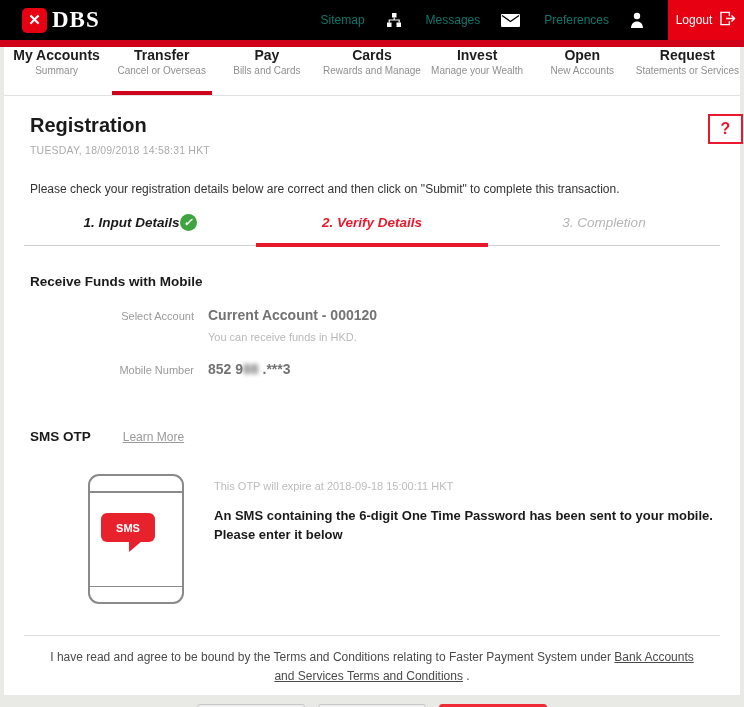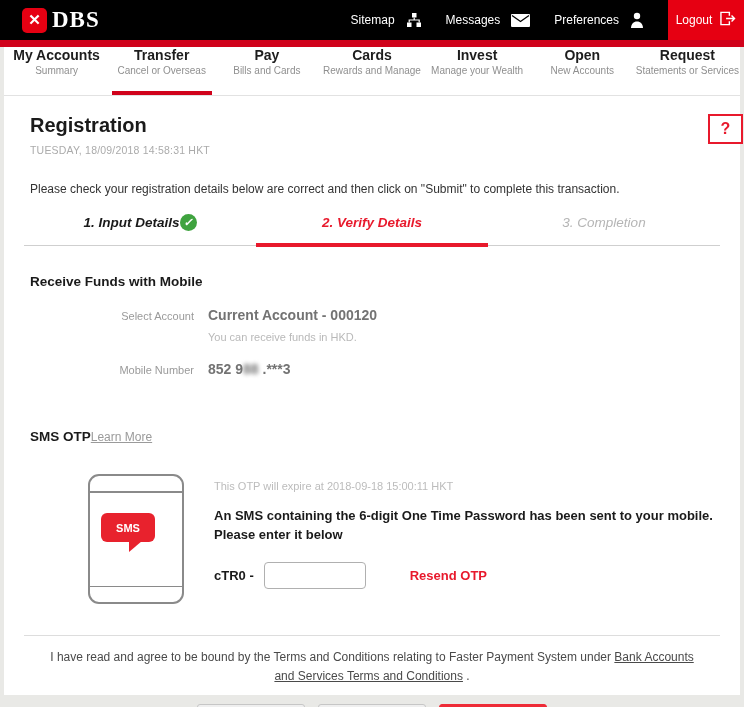--- a/index.html
+++ b/index.html
@@ -17,21 +17,21 @@
     display: flex; align-items: center;
   }
   .logo { display: flex; align-items: center; margin-left: 22px; gap: 5px; }
   .logo-mark {
     width: 25px; height: 25px; background: #e60012; border-radius: 5px;
     color: #fff; font-weight: bold; font-size: 15px;
     display: flex; align-items: center; justify-content: center;
   }
   .logo-text { color: #fff; font-family: "Liberation Serif", serif; font-weight: bold; font-size: 23px; letter-spacing: 1px; }
   .topbar-right { margin-left: auto; display: flex; align-items: center; height: 100%; }
-  .toplink { display: flex; align-items: center; gap: 11px; color: #ffffff; font-size: 12px; margin-right: 24px; cursor: pointer; text-align: right; }
+  .toplink { display: flex; align-items: center; gap: 21px; color: #0f766e; font-size: 12px; margin-right: 24px; cursor: pointer; text-align: right; }
   .toplink svg { display: block; }
   .logout-btn {
     height: 100%; width: 76px; background: #e60012; color: #fff; font-size: 12px;
     display: flex; align-items: center; justify-content: center; gap: 7px; cursor: pointer;
   }
   .red-strip { height: 7px; background: #d0021b; }
   
   .app { background: #fff; margin: 0 4px 12px; height: 648px; position: relative; }
   
   .nav { display: flex; border-bottom: 1px solid #e2e2e2; height: 49px; }
@@ -66,21 +66,21 @@
   .step-line { position: absolute; bottom: 0; left: 0; right: 0; height: 1px; background: #cfcfcf; }
   .step-line-active { position: absolute; bottom: -1px; left: 33.4%; width: 33.2%; height: 4px; background: #e8192c; }
   
   .section-heading { font-size: 13.5px; font-weight: bold; margin: 28px 0 0 6px; }
   .form-row { display: flex; align-items: baseline; margin-top: 18px; }
   .form-label { width: 170px; text-align: right; font-size: 11px; color: #9a9a9a; flex: none; }
   .form-value { margin-left: 14px; font-size: 14px; font-weight: bold; color: #737373; }
   .form-note { padding-left: 184px; font-size: 11px; color: #b9b9b9; margin-top: 8px; }
   .masked { filter: blur(2px); }
   
-  .otp-head { display: flex; align-items: baseline; margin: 52px 0 0 6px; gap: 0; }
+  .otp-head { display: flex; align-items: baseline; margin: 52px 0 0 6px; gap: 32px; }
   .otp-title { font-size: 13.5px; font-weight: bold; }
   .learn-more { font-size: 12px; color: #9a9a9a; text-decoration: underline; cursor: pointer; }
   .otp-body { display: flex; margin: 30px 0 0 64px; }
   .phone {
     width: 96px; height: 130px; border: 2px solid #8a8a8a; border-radius: 11px;
     position: relative; flex: none; background: #fff;
   }
   .phone-line-top { position: absolute; top: 15px; left: 0; right: 0; height: 1.5px; background: #8a8a8a; }
   .phone-line-bottom { position: absolute; bottom: 15px; left: 0; right: 0; height: 1.5px; background: #8a8a8a; }
   .sms-bubble {
@@ -247,25 +247,20 @@
           <span>SMS</span>
           <div class="sms-tail"></div>
         </div>
       </div>
       <div class="otp-right">
         <div class="otp-expiry">This OTP will expire at 2018-09-18 15:00:11 HKT</div>
         <div class="otp-message">
           <div>An SMS containing the 6-digit One Time Password has been sent to your mobile.</div>
           <div>Please enter it below</div>
         </div>
-        <div class="otp-input-row">
-          <span class="otp-prefix">cTR0 -</span>
-          <input class="otp-input" type="text" value="" style="">
-          <span class="resend">Resend OTP</span>
-        </div>
       </div>
     </div>
 
     <div class="divider"></div>
     <div class="terms">
       <span>I have read and agree to be bound by the Terms and Conditions relating to Faster Payment System under </span><a>Bank Accounts and Services Terms and Conditions</a><span> .</span>
     </div>
     <div class="btn-row">
       <button class="btn btn-gray">Cancel</button>
       <button class="btn btn-gray">Amend</button>

